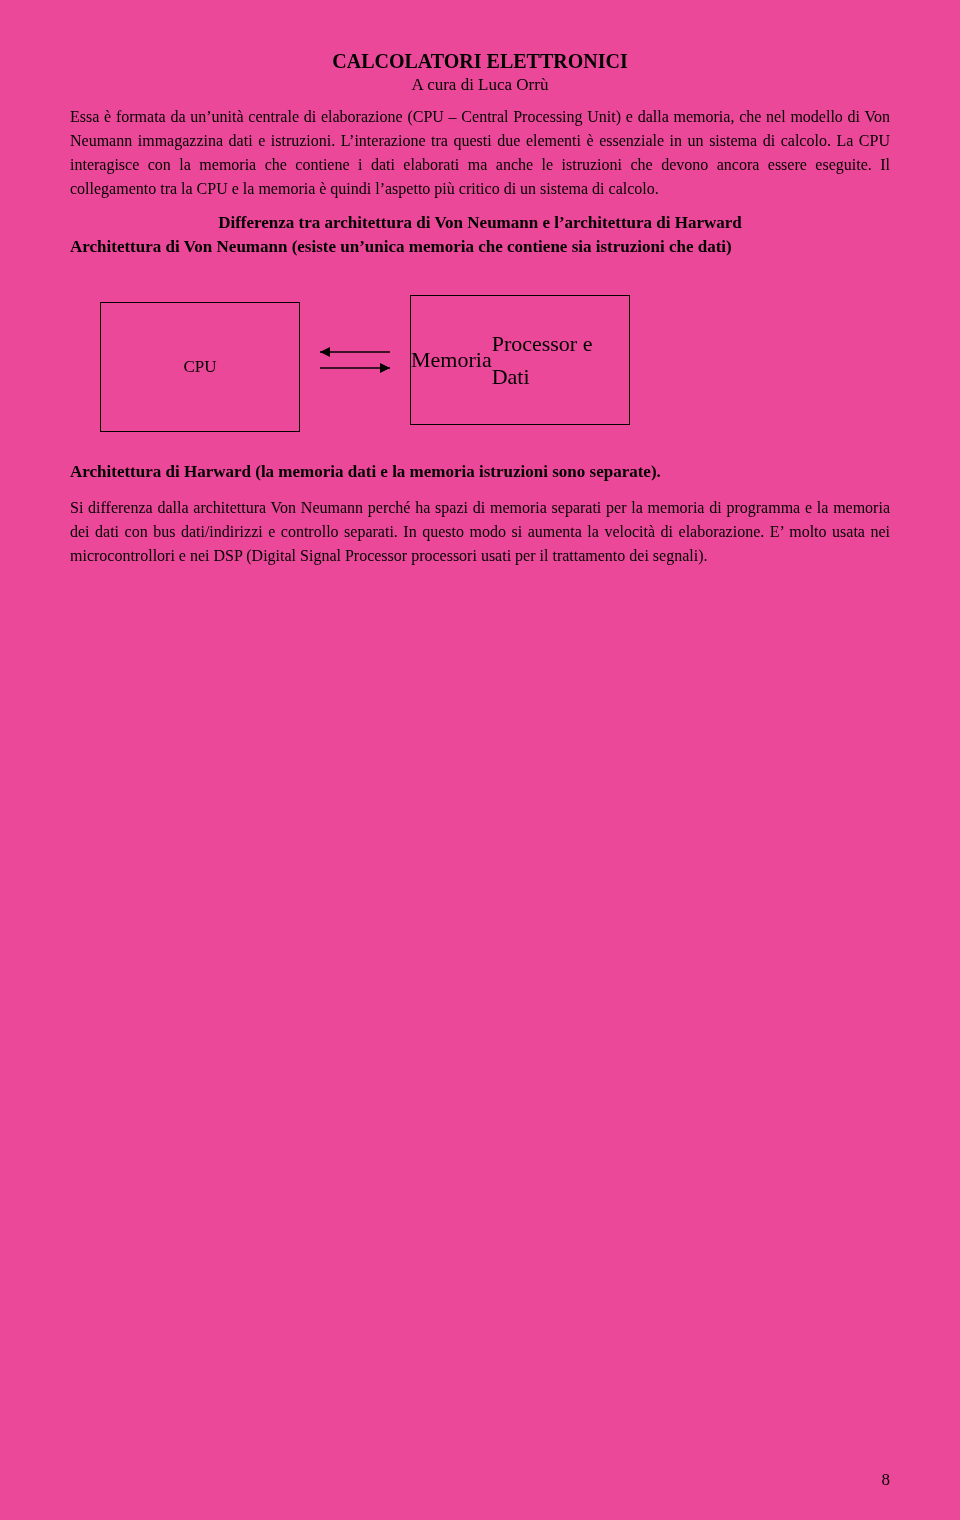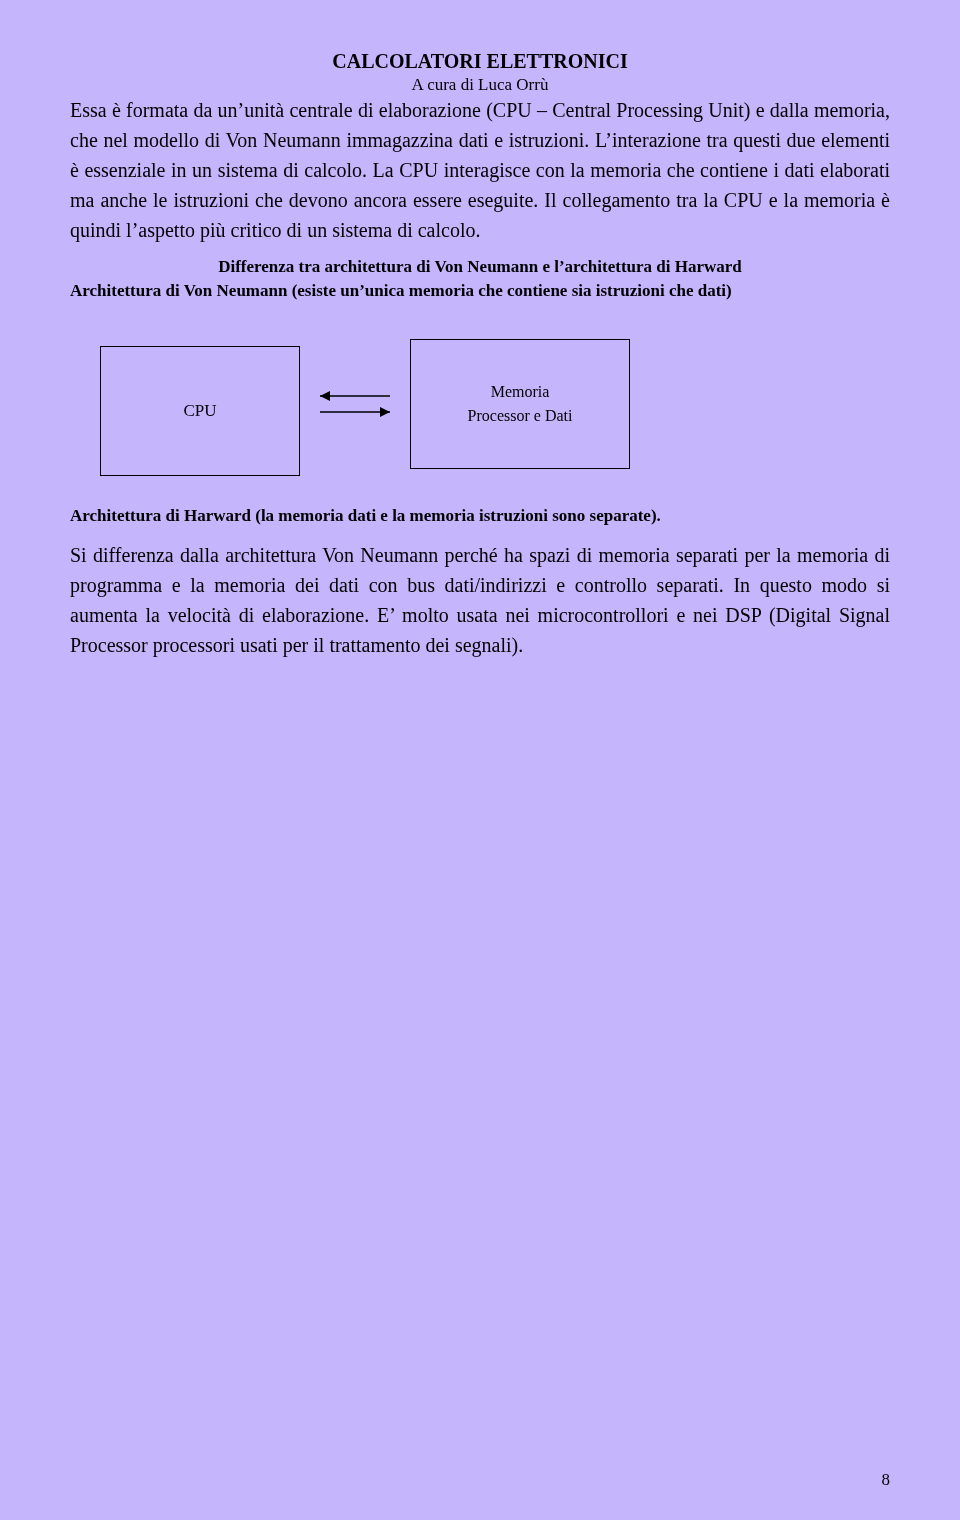--- a/index.html
+++ b/index.html
@@ -14,49 +14,49 @@
       font-size: 17px;
       color: #000000;
       width: 960px;
       min-height: 1520px;
       position: relative;
     }
 
     .page {
       width: 960px;
       min-height: 1520px;
-      background: #c4b5fd;
+      background: #ec4899;
       padding: 50px 70px 80px 70px;
       position: relative;
     }
 
     .page-title {
       text-align: center;
       font-size: 20px;
       font-weight: bold;
       margin-bottom: 2px;
     }
 
     .page-subtitle {
       text-align: center;
       font-size: 17px;
       font-weight: normal;
-      margin-bottom: 0;
+      margin-bottom: 10px;
     }
 
     .page-subtitle2 {
       text-align: center;
       font-size: 17px;
       font-weight: normal;
       margin-bottom: 18px;
     }
 
     .body-text {
       text-align: justify;
-      font-size: 20px;
+      font-size: 16px;
       line-height: 1.5;
       margin-bottom: 10px;
     }
 
     .section-heading {
       font-size: 17px;
       font-weight: bold;
       text-align: center;
       margin-top: 12px;
       margin-bottom: 4px;
@@ -97,24 +97,24 @@
     .arrow-svg {
       width: 90px;
       height: 40px;
     }
 
     .memory-box {
       border: 1.5px solid #000;
       width: 220px;
       height: 130px;
       display: flex;
-      flex-direction: column;
+      flex-direction: row;
       align-items: center;
       justify-content: center;
-      font-size: 16px;
+      font-size: 22px;
       font-weight: normal;
       line-height: 1.5;
     }
 
     .harward-heading {
       font-size: 17px;
       font-weight: bold;
       text-align: left;
       margin-top: 17px;
       margin-bottom: 14px;

